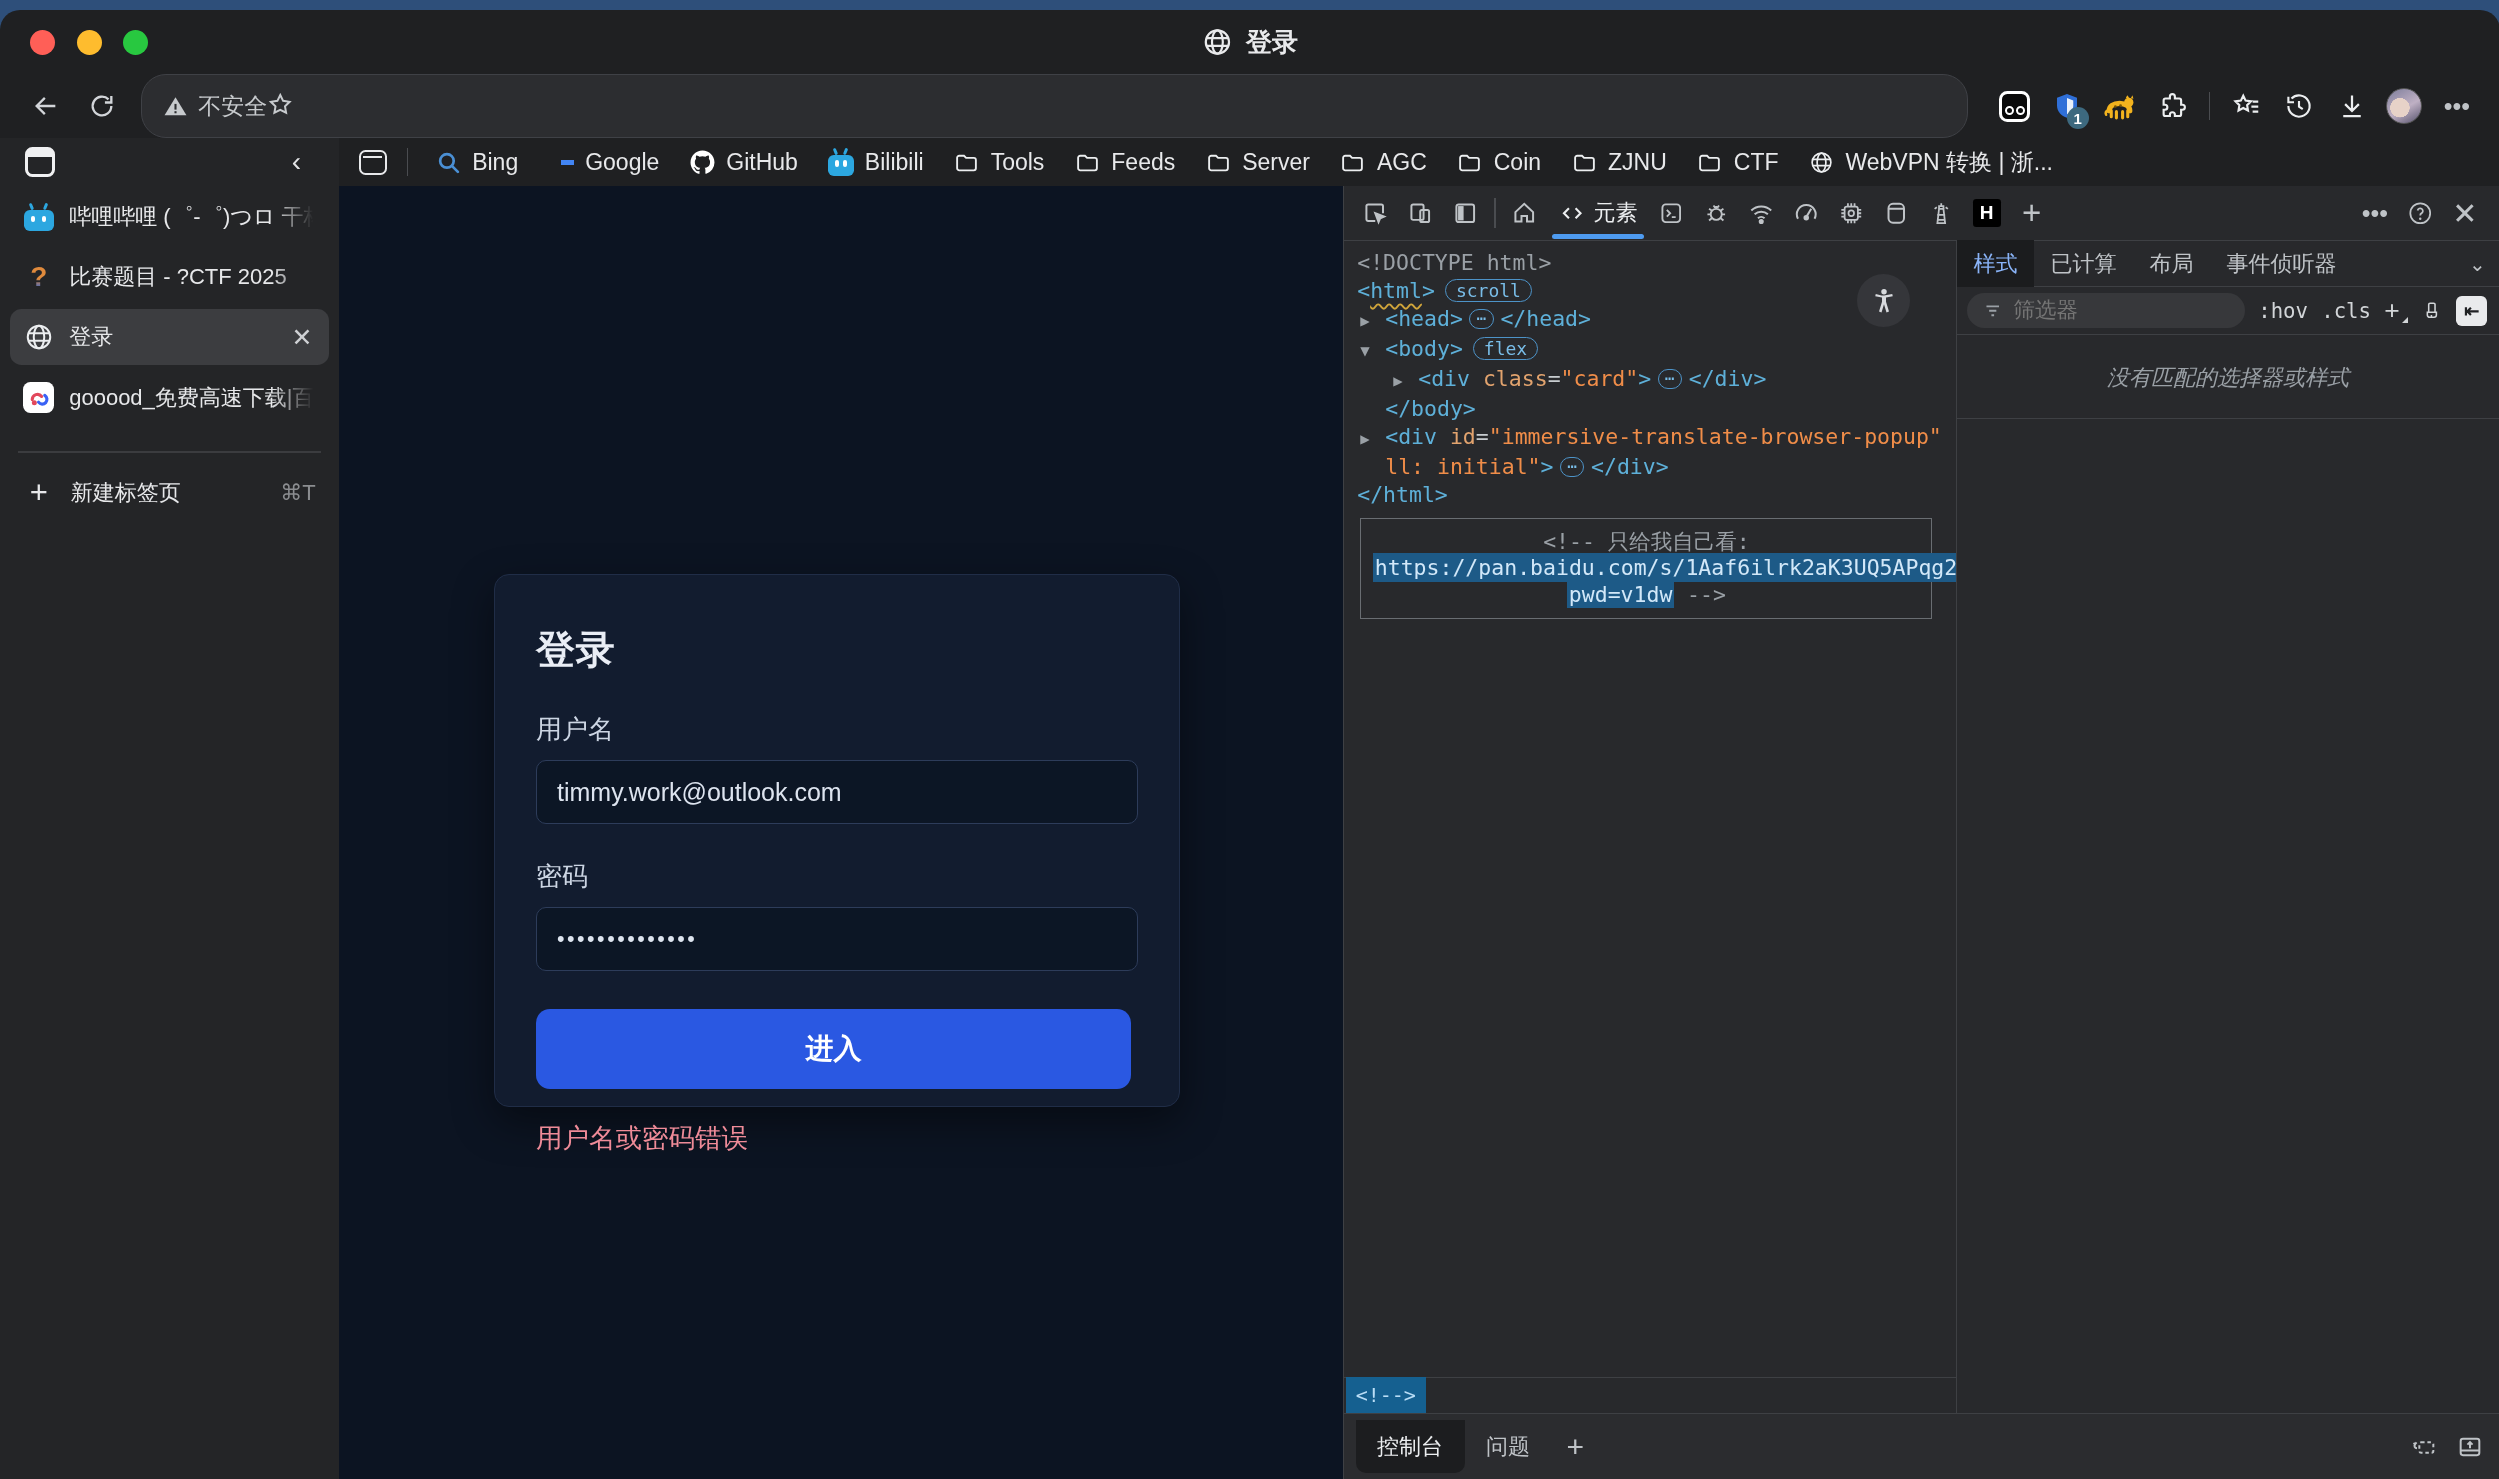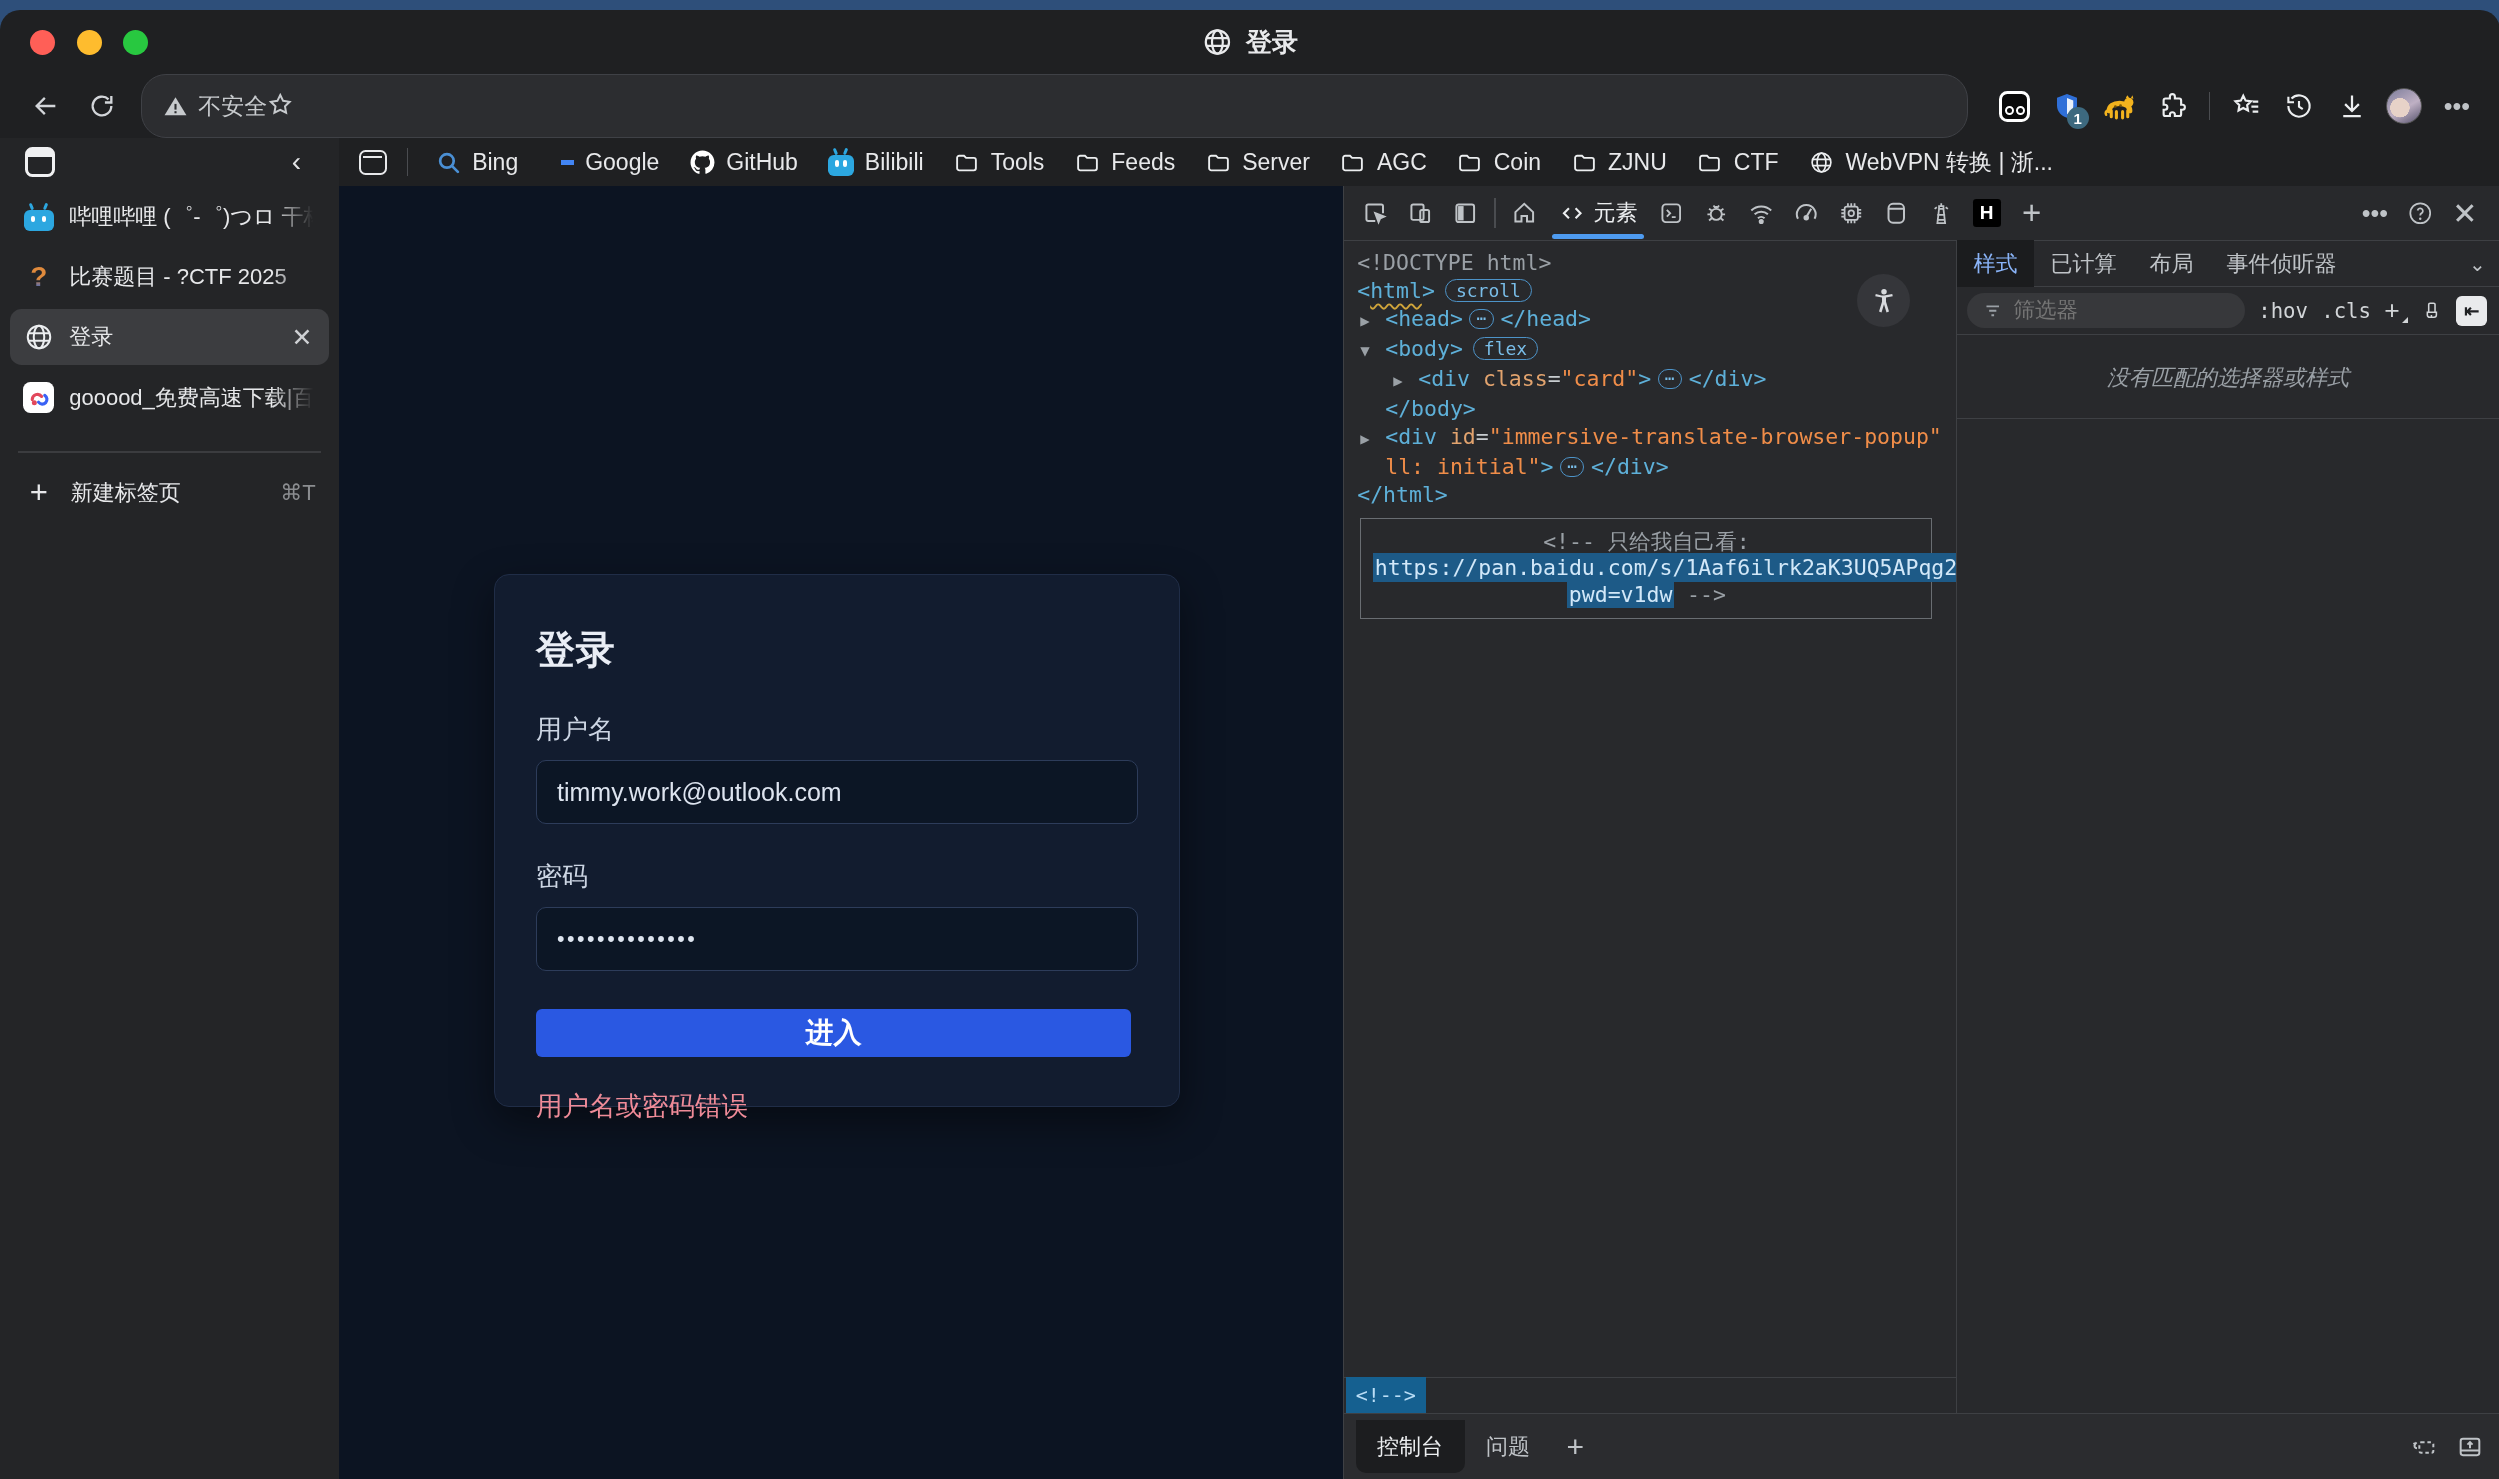--- a/index.html
+++ b/index.html
@@ -96,21 +96,21 @@
   .page { width:1004px; flex:none; background:#0c1422; position:relative; }
   .card { position:absolute; left:155px; top:388px; width:686px; height:533px; background:#121c2f;
           border:0.8px solid #202d47; border-radius:15px; box-shadow:0 15px 41px rgba(0,0,0,.45);
           padding:48px 41px 0 41px; }
   .card h1 { color:#e9edf5; font-size:39px; font-weight:700; letter-spacing:0.8px; }
   .card .flabel { color:#ccd5e3; font-size:26px; margin-top:35px; }
   .card .finput { width:100%; height:64px; margin-top:13.2px; background:#0c1625; border:1.7px solid #2d3c5a;
                   border-radius:10px; color:#dde4ef; font-size:25px; padding:0 20px;
                   font-family:"Liberation Sans",sans-serif; outline:none; }
   .card .finput.pw { letter-spacing:2.5px; font-size:21.5px; }
-  .card .submit { width:595px; height:48px; margin-top:38px; background:#2a58e2; border:none; border-radius:6px;
+  .card .submit { width:595px; height:80px; margin-top:38px; background:#2a58e2; border:none; border-radius:14px;
                   color:#fff; font-size:28px; font-weight:600; font-family:"Liberation Sans",sans-serif; }
   .card .error { color:#ef8b98; font-size:26.5px; margin-top:31px; }
 
   
   .devtools { width:1156px; flex:none; background:#28292c; border-left:1.7px solid #3e4044;
               display:flex; flex-direction:column; }
   .dt-toolbar { height:55px; flex:none; display:flex; align-items:center; border-bottom:1.7px solid #3e4044; padding:0 11.6px 0 8.3px; }
   .dt-ico { width:45px; height:50px; display:flex; align-items:center; justify-content:center; color:#bfc3c7; flex:none; position:relative; }
   .dt-ico svg { width:26.5px; height:26.5px; }
   .dt-tab-el { display:flex; align-items:center; gap:8.3px; color:#eceef0; font-size:22px; padding:0 11.6px; height:51px; position:relative; flex:none; }

